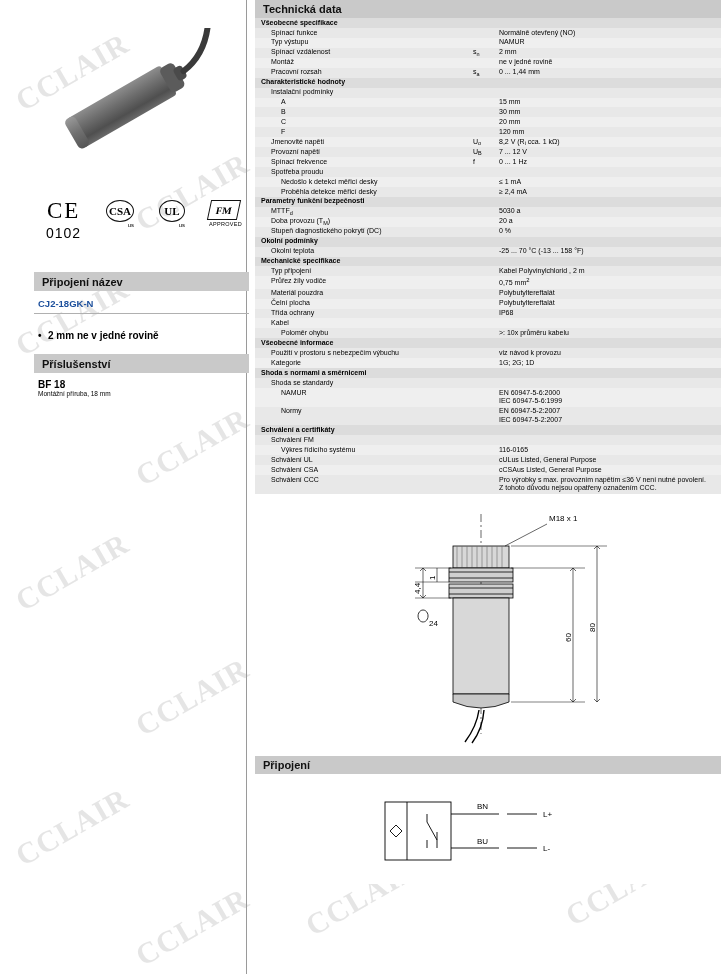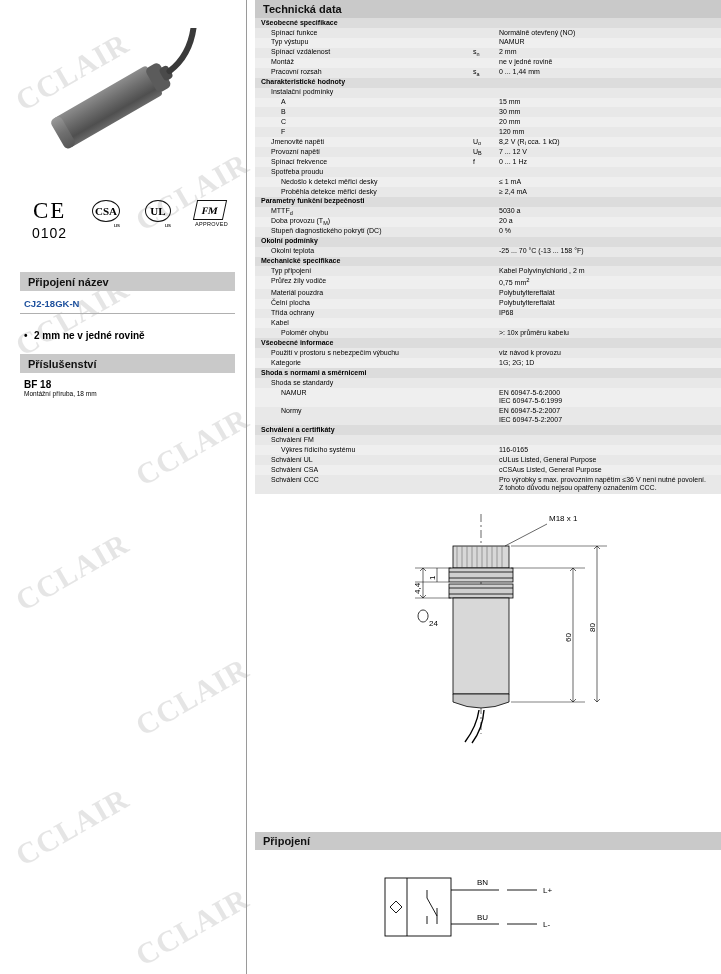--- a/index.html
+++ b/index.html
@@ -24,21 +24,21 @@
     color:rgba(170,170,170,0.30);
     transform: rotate(-30deg);
     transform-origin: center center;
     letter-spacing:1px;
     white-space:nowrap;
     pointer-events:none;
     user-select:none;
   }
 
   
-  .leftcol { position:absolute; left:2px; top:0; width:245px; height:974px; }
+  .leftcol { position:absolute; left:16px; top:0; width:245px; height:974px; }
   .divider { position:absolute; left:246px; top:0; width:1px; height:974px; background:#9a9a9a; }
 
   .sensor-img { position:absolute; left:28px; top:28px; width:190px; height:140px; }
 
   .certs { position:absolute; left:18px; top:196px; width:215px; height:46px; }
   .cert { position:absolute; text-align:center; }
   .ce-mark { font-family:"Liberation Serif", serif; font-size:23px; letter-spacing:2px; font-weight:400; }
   .ce-num { font-size:14px; margin-top:1px; letter-spacing:1px; }
   .oval {
     border:1.4px solid #111; border-radius:50%;
@@ -90,21 +90,21 @@
   tr.sub td { background:#e8e8e8; }
   tr.alt td { background:#efefef; }
 
   .i1 { padding-left:6px !important; }
   .i2 { padding-left:16px !important; }
   .i3 { padding-left:26px !important; }
 
   sub { font-size:5.5px; vertical-align:baseline; position:relative; bottom:-1.5px; }
 
   
-  .dims { position:relative; width:466px; height:338px; background:#fff; }
+  .dims { position:relative; width:466px; height:262px; background:#fff; }
   .conn { position:relative; width:466px; height:110px; background:#fff; }
 
   svg { display:block; }
 </style>
 </head>
 <body>
 
 <div class="page">
 
   <div class="wm" style="left:10px; top:55px;">CCLAIR</div>

